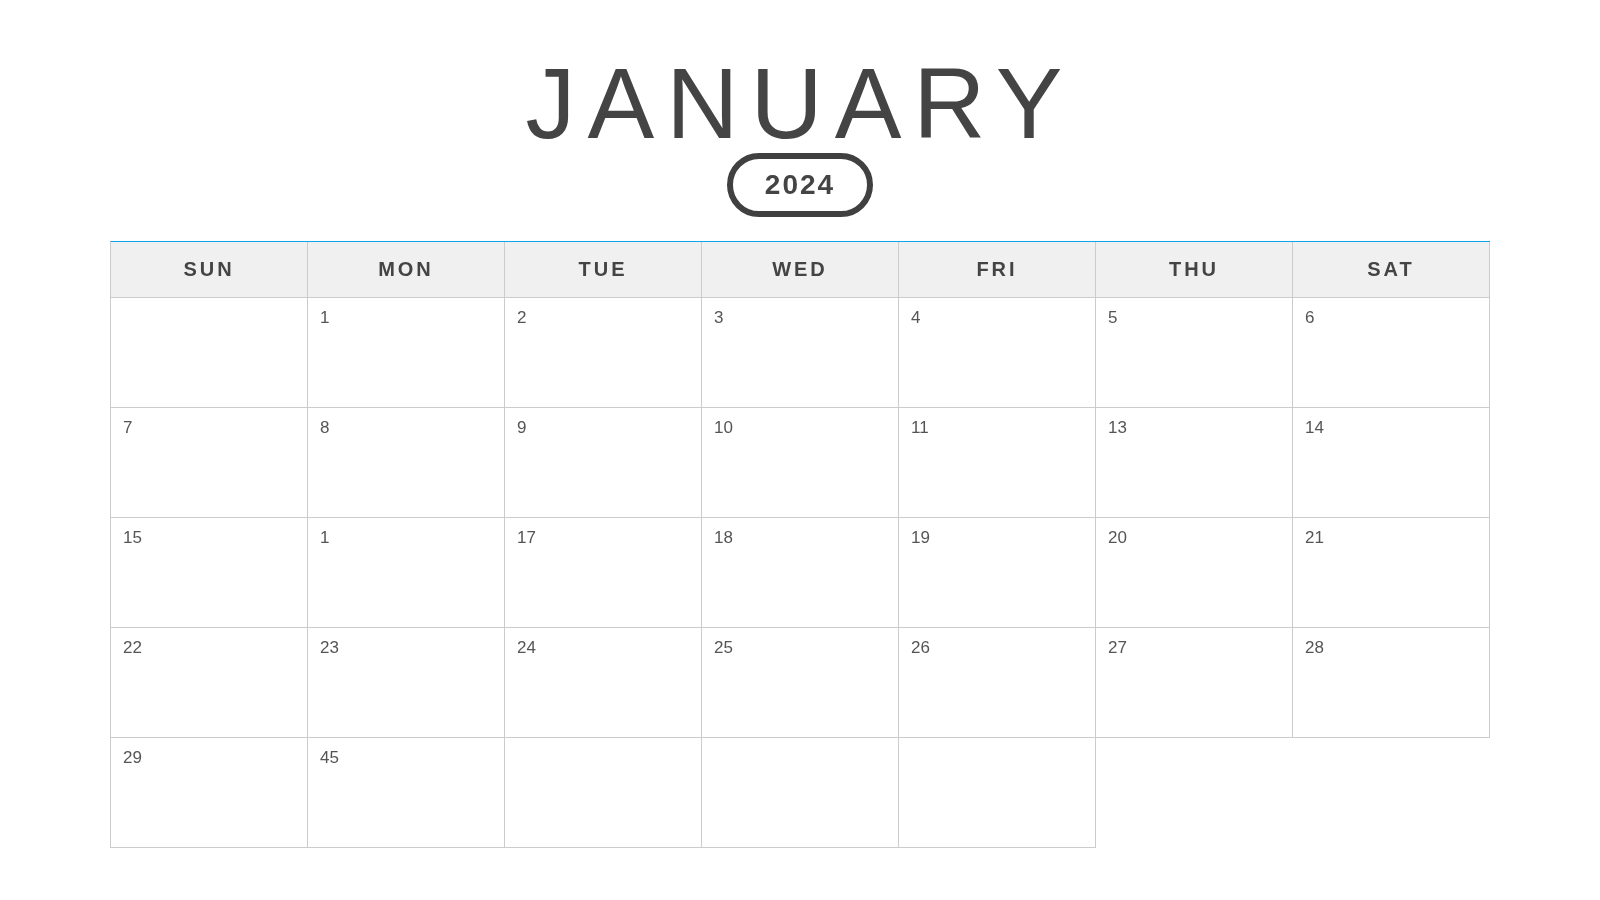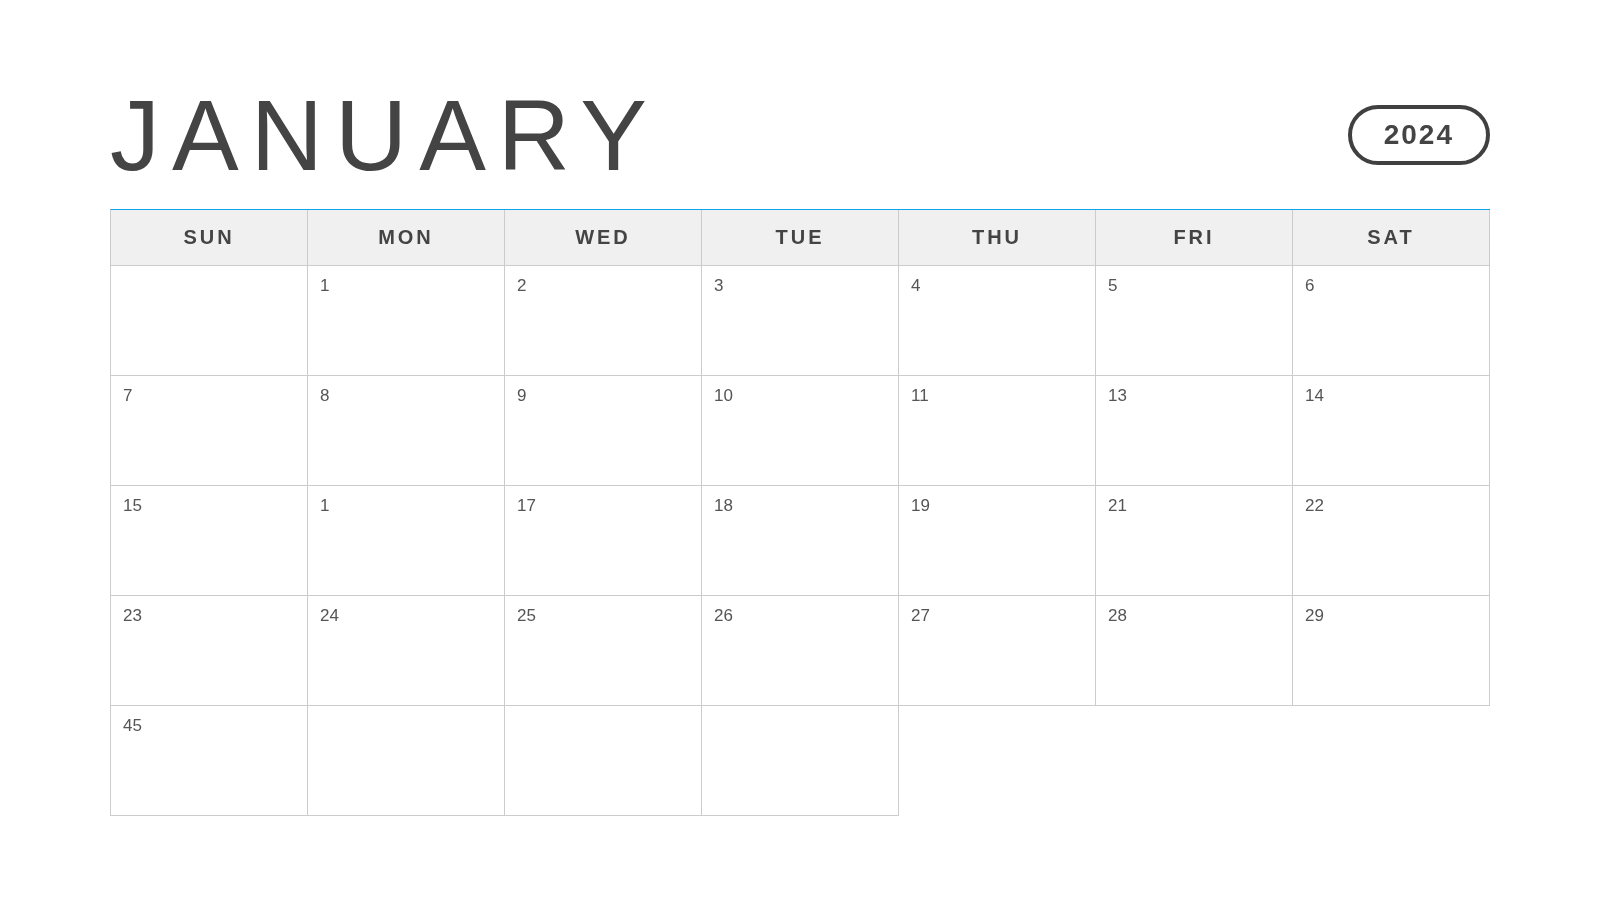--- a/index.html
+++ b/index.html
@@ -22,33 +22,34 @@
     .calendar-container {
       width: 1500px;
       padding: 40px 60px 40px 60px;
     }
 
     .calendar-header {
       display: flex;
       justify-content: space-between;
       align-items: center;
       margin-bottom: 24px;
+      flex-direction: column;
     }
 
     .month-title {
       font-size: 100px;
       font-weight: 300;
       color: #444444;
       letter-spacing: 12px;
       font-family: 'Arial', sans-serif;
       line-height: 1;
     }
 
     .year-badge {
-      border: 4px solid #404040;
+      border: 6px solid #404040;
       border-radius: 50px;
       padding: 10px 32px;
       font-size: 28px;
       font-weight: 700;
       color: #444444;
       letter-spacing: 2px;
     }
 
     .calendar-grid {
       display: grid;
@@ -100,24 +101,24 @@
 
 <div class="calendar-container">
   <div class="calendar-header">
     <h1 class="month-title">JANUARY</h1>
     <div class="year-badge">2024</div>
   </div>
 
   <div class="calendar-grid" id="calendar-grid">
   <div class="day-header">SUN</div>
       <div class="day-header">MON</div>
+      <div class="day-header">TUE</div>
       <div class="day-header">WED</div>
-      <div class="day-header">TUE</div>
+      <div class="day-header">FRI</div>
       <div class="day-header">THU</div>
-      <div class="day-header">FRI</div>
       <div class="day-header">SAT</div>
       <div class="day-cell empty"></div>
       <div class="day-cell">
         <span class="day-number">1</span>
       </div>
       <div class="day-cell">
         <span class="day-number">2</span>
       </div>
       <div class="day-cell">
         <span class="day-number">3</span>
@@ -159,20 +160,23 @@
         <span class="day-number">1</span>
       </div>
       <div class="day-cell">
         <span class="day-number">17</span>
       </div>
       <div class="day-cell">
         <span class="day-number">18</span>
       </div>
       <div class="day-cell">
         <span class="day-number">19</span>
+      </div>
+      <div class="day-cell">
+        <span class="day-number">20</span>
       </div>
       <div class="day-cell">
         <span class="day-number">21</span>
       </div>
       <div class="day-cell">
         <span class="day-number">22</span>
       </div>
       <div class="day-cell">
         <span class="day-number">23</span>
       </div>

